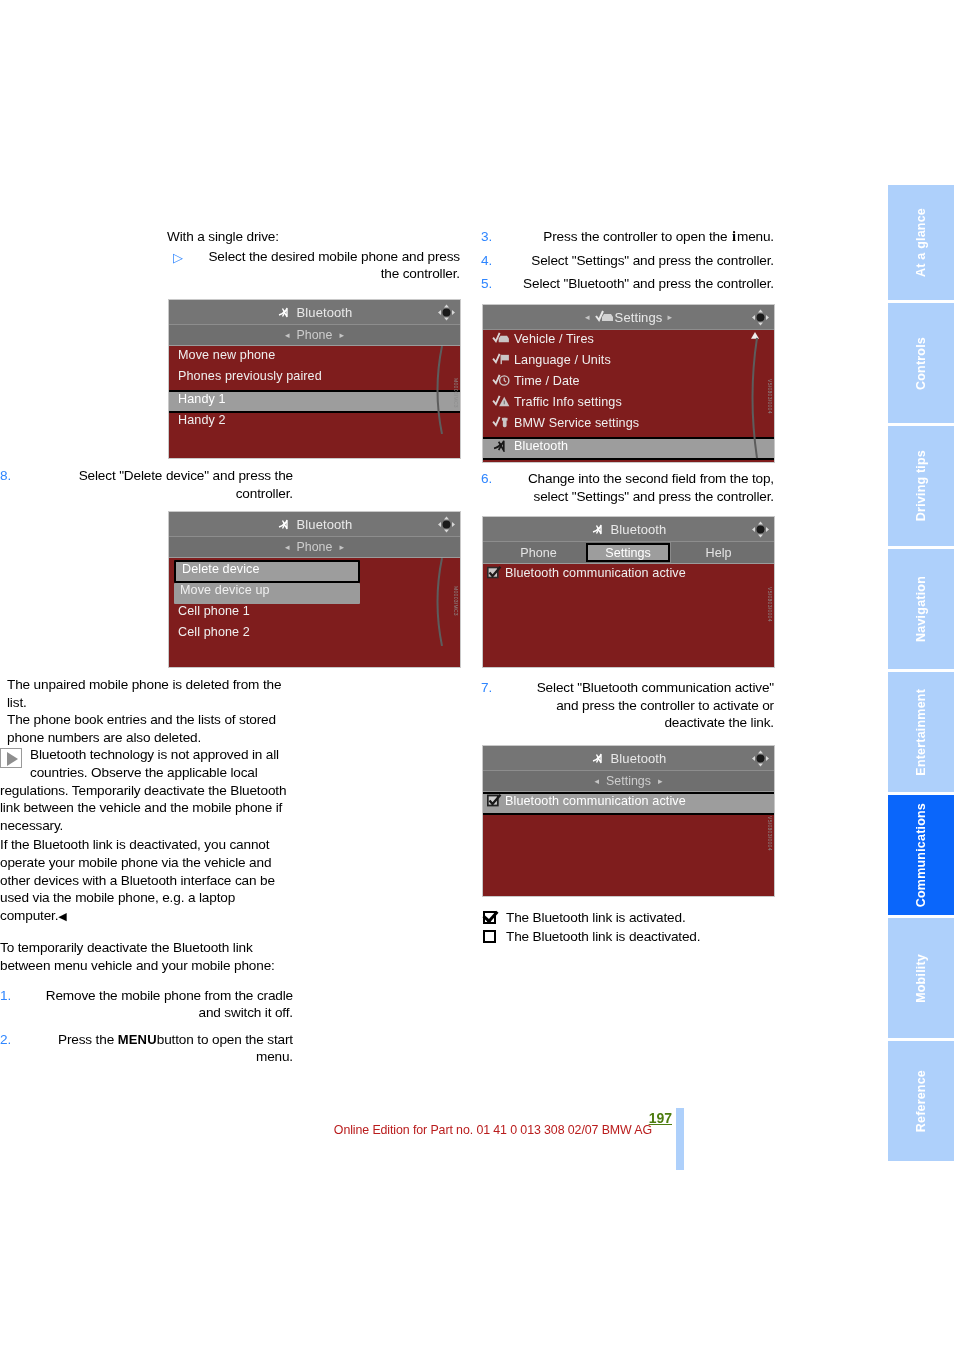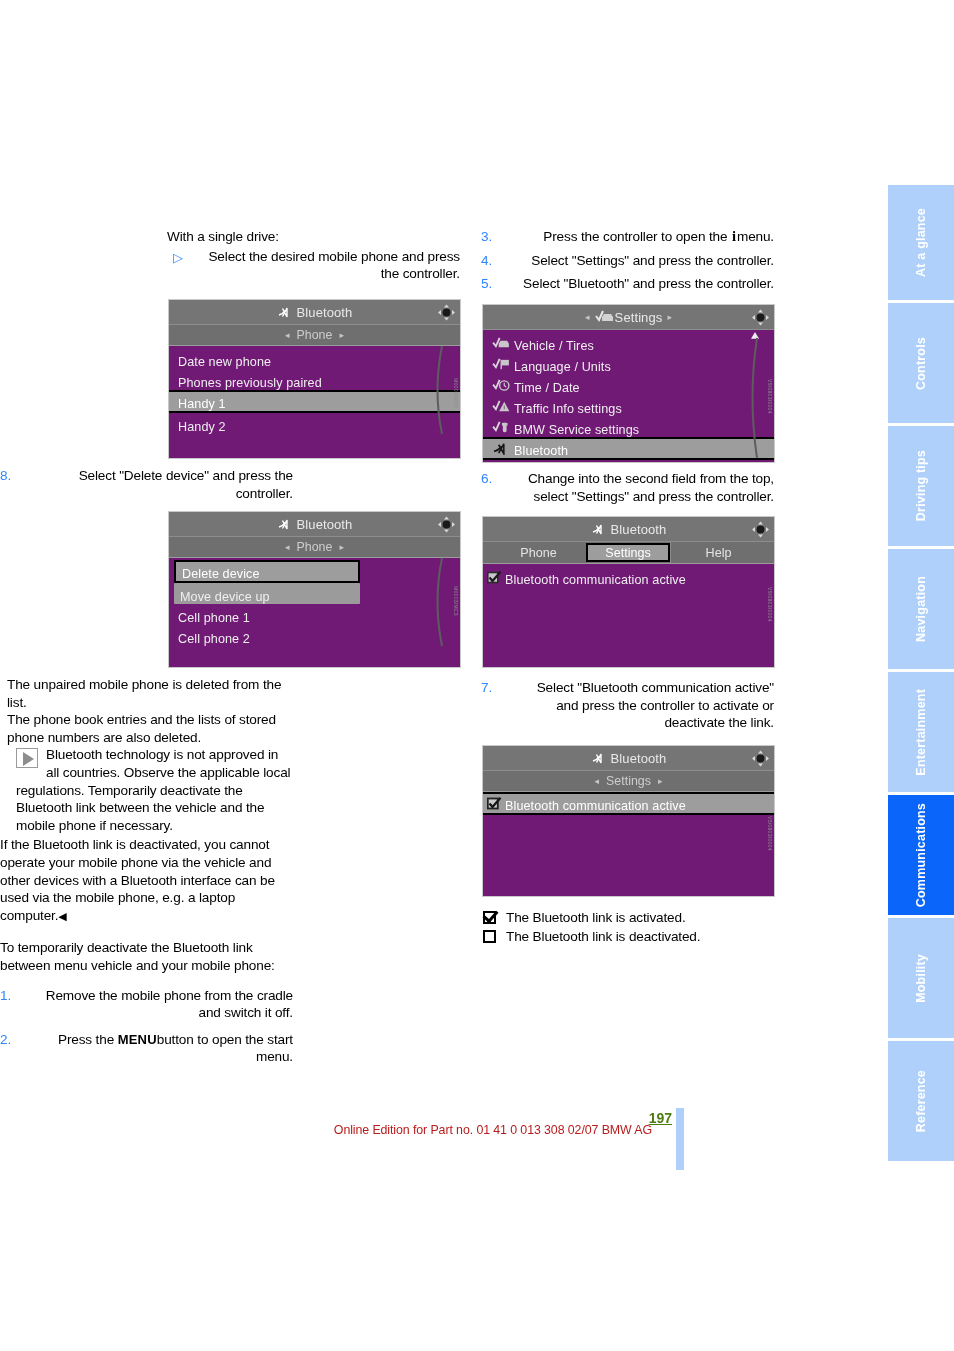--- a/index.html
+++ b/index.html
@@ -90,21 +90,21 @@
   }
   .i-glyph {
     font-family: "Liberation Serif", serif;
     font-weight: bold;
     font-size: 14.5px;
     padding: 0 1px;
   }
   .back-arrow { font-size: 11px; }
 
   
-  .note-block { position: relative; padding-left: 16px; }
+  .note-block { position: relative; }
   .tri-icon {
     float: left;
     width: 22px; height: 20px;
     border: 1px solid #9a9a9a;
     margin: 2px 8px 0 0;
     position: relative;
   }
   .tri-icon::after {
     content: "";
     position: absolute;
@@ -144,21 +144,21 @@
     position: absolute;
     left: 1px; top: 1px;
     width: 7px; height: 7px;
     background: #fff;
   }
 
   
   .idrive {
     position: absolute;
     width: 293px;
-    background: #701a75;
+    background: #7f1d1d;
     border: 1px solid #c9c9c9;
     font-size: 12.4px;
     color: #ffffff;
     overflow: hidden;
     user-select: none;
   }
   .idrive .title-bar {
     height: 25px;
     background: #757575;
     border-bottom: 1px solid #8d8d8d;
@@ -221,21 +221,21 @@
     color: #ffffff;
     border: 2px solid #000;
     margin: 1px 0;
     flex: 0 0 84px;
   }
 
   .idrive .list { position: relative; padding: 2px 0 0 0; }
   .idrive .li {
     height: 21px;
     display: flex;
-    align-items: flex-end;
+    align-items: flex-start;
     padding-left: 9px;
     color: #efefef;
     font-size: 12.6px;
     letter-spacing: 0.1px;
     white-space: nowrap;
   }
   .idrive .li.sel {
     background: #9d9d9d;
     border-top: 2px solid #000;
     border-bottom: 2px solid #000;
@@ -366,21 +366,21 @@
           <circle cx="9.5" cy="8.5" r="4" fill="#1a1a1a"></circle>
         </svg>
       </span>
     </div>
     <div class="sub-bar">
       <span class="arrow-l">◂</span>
       <span>Phone</span>
       <span class="arrow-r">▸</span>
     </div>
     <div class="list">
-      <div class="li">Date new phone</div>
+      <div class="li">Move new phone</div>
       <div class="li">Phones previously paired</div>
       <div class="li sel">Handy 1</div>
       <div class="li">Handy 2</div>
       <svg class="scroll-curve" viewBox="0 0 18 110" preserveAspectRatio="none">
         <path d="M12 0 Q3 55 12 110" stroke="#5d5d5d" stroke-width="2" fill="none"></path>
       </svg>
     </div>
     <span class="side-code" style="right:1px; top:78px;">M0003/MC3</span>
   </div>
 

